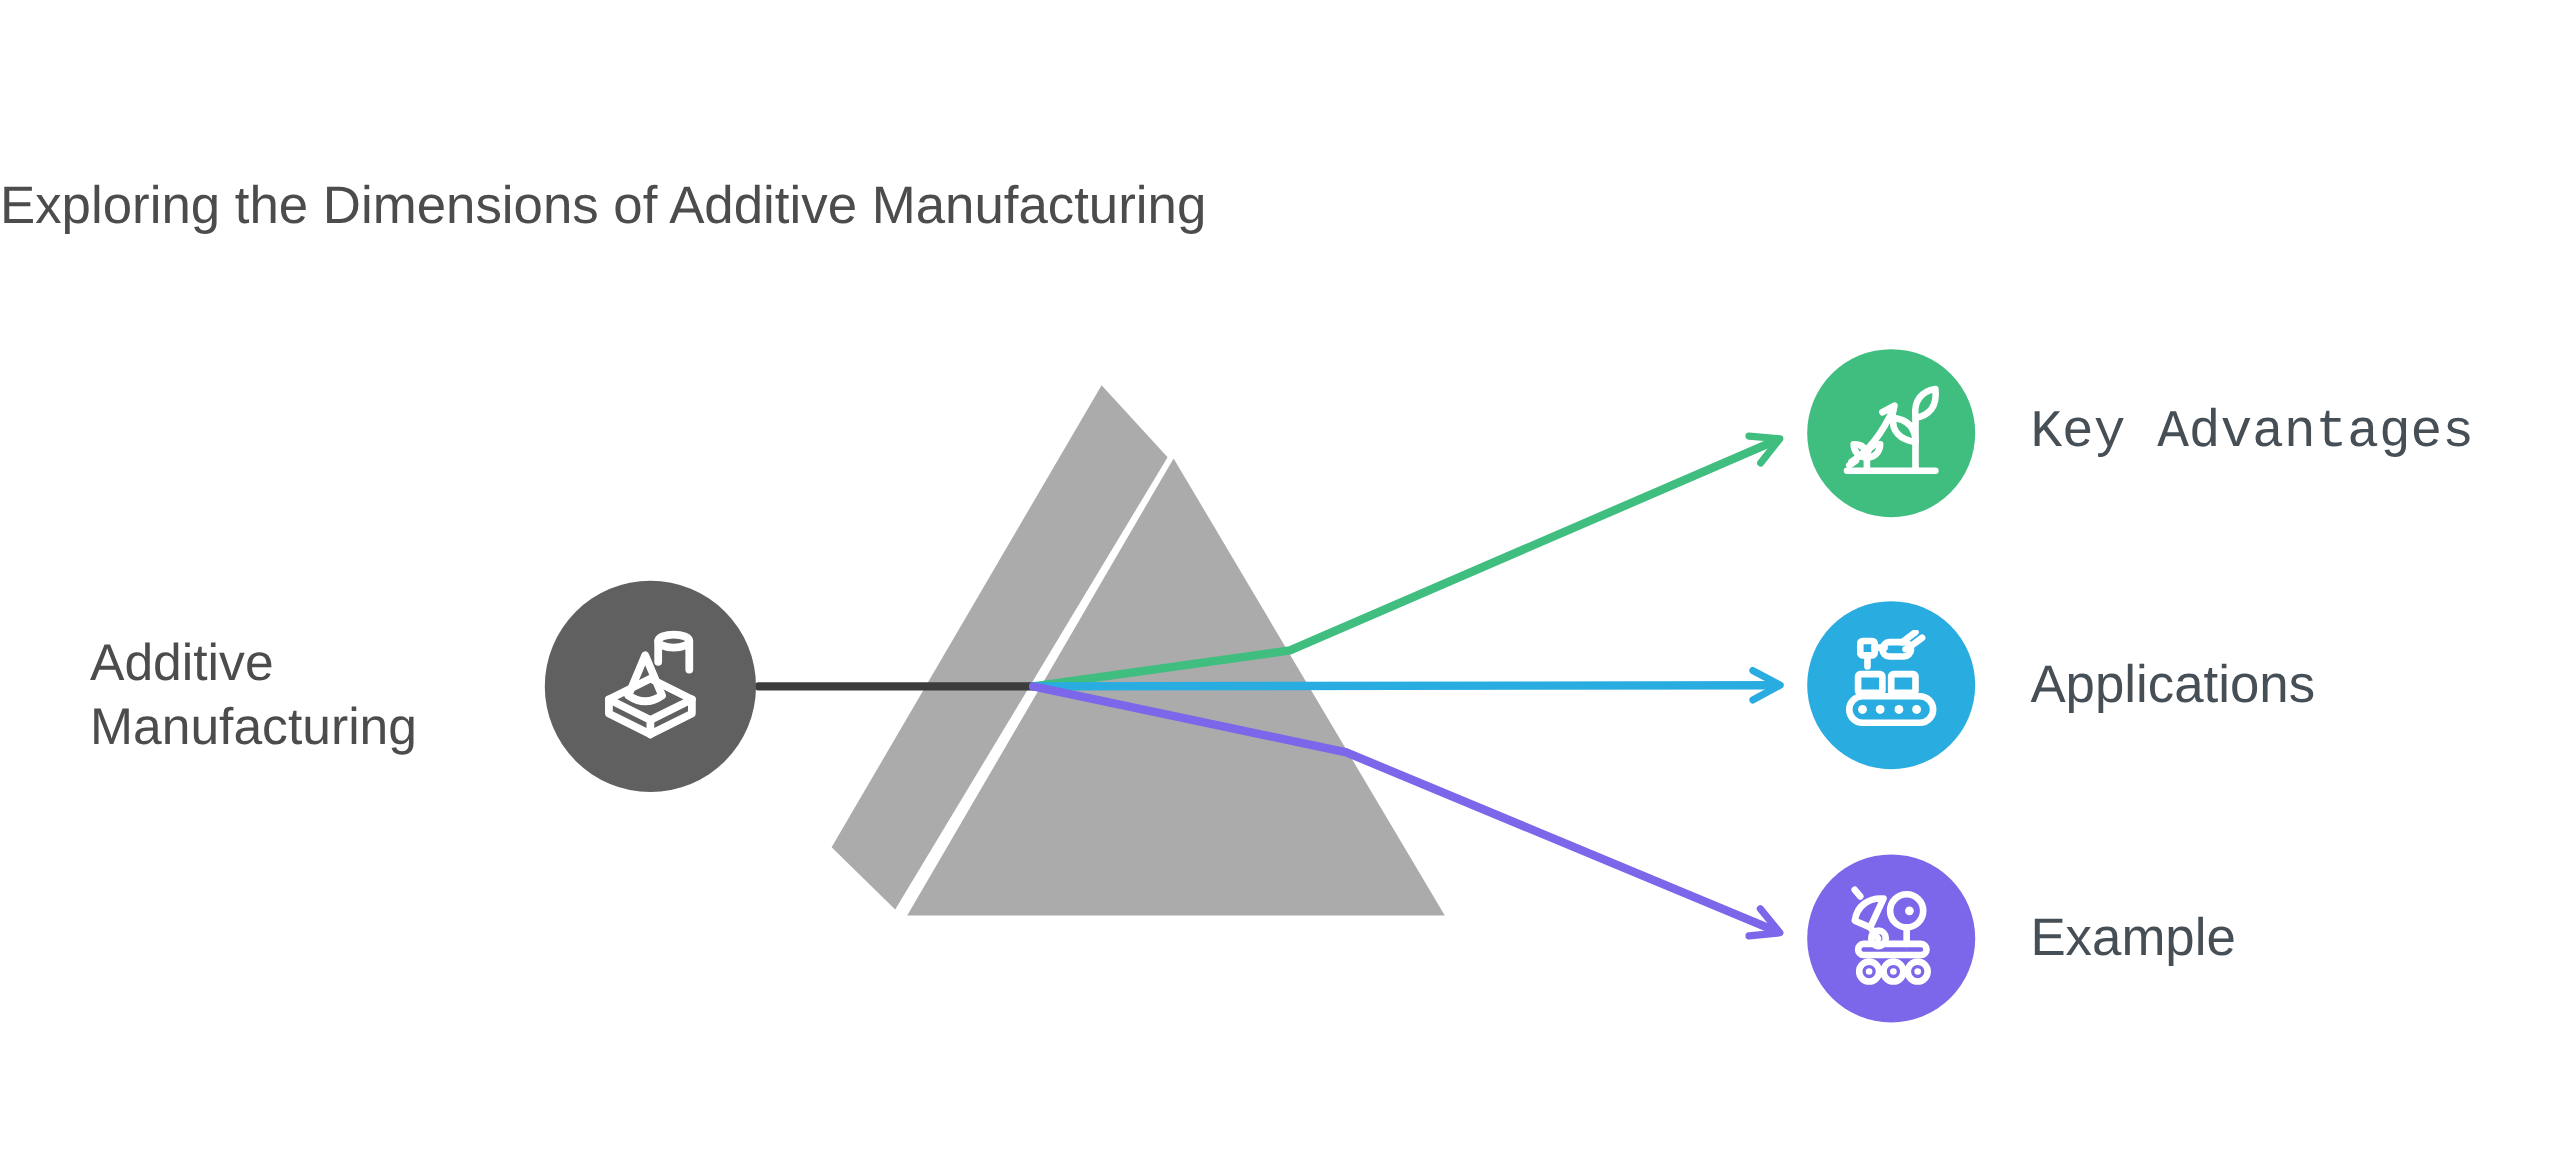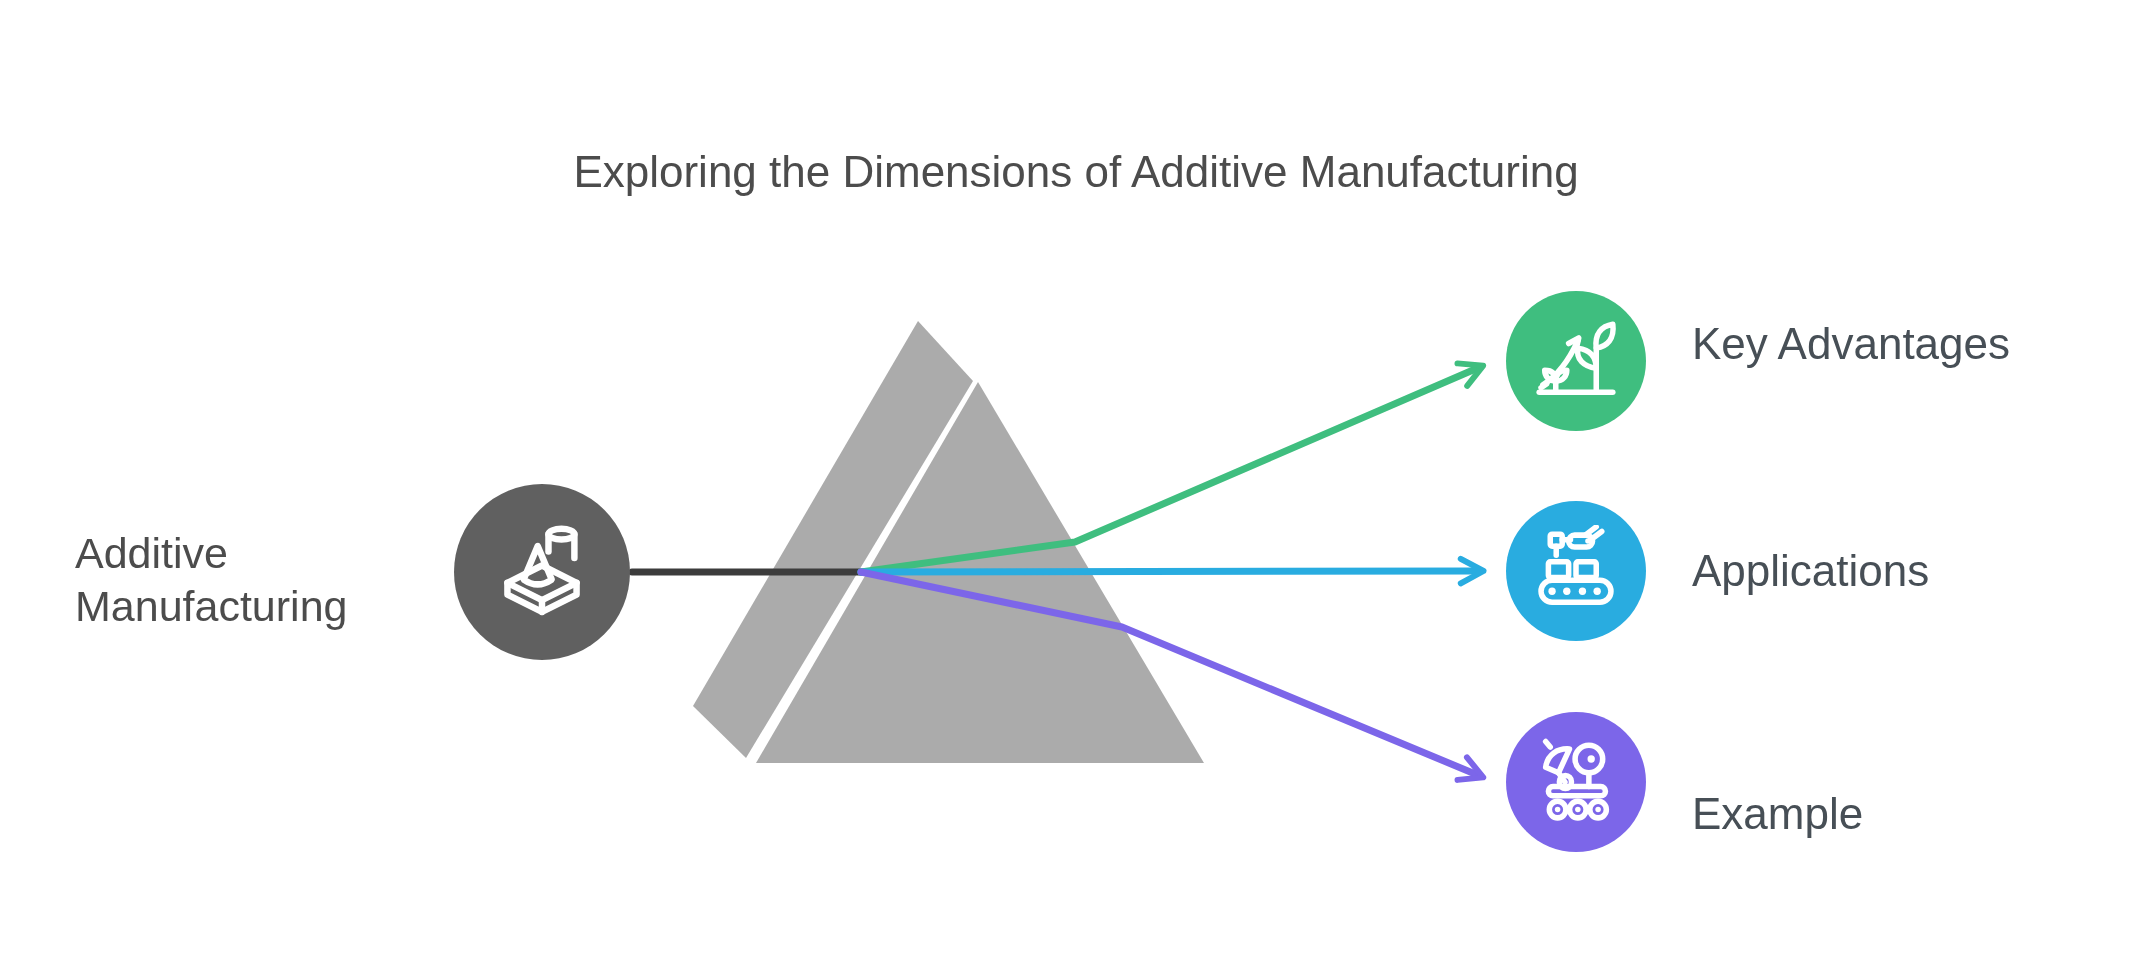--- a/index.html
+++ b/index.html
@@ -1,38 +1,38 @@
 <!DOCTYPE html>
 <html><head>
 <meta charset="utf-8">
 <style>
   html,body{margin:0;padding:0;background:#ffffff;}
   body{width:2135px;height:980px;position:relative;overflow:hidden;
        font-family:"Liberation Sans","DejaVu Sans",sans-serif;}
 
-  .title{position:absolute;left:0;top:118px;width:2070px;text-align:center;
-         font-size:44px;font-weight:400;color:#4C4C4C;letter-spacing:0;margin-left:41px;}
+  .title{position:absolute;left:0;top:118px;width:2070px;
+         font-size:44px;font-weight:400;color:#4C4C4C;letter-spacing:0;}
 
   .scene{position:absolute;left:0;top:0;width:2135px;height:980px;}
 
   .root-label{position:absolute;left:75px;top:527px;width:345px;
               font-size:43px;line-height:53px;color:#4C4C4C;}
 
   .node{position:absolute;border-radius:50%;display:flex;align-items:center;justify-content:center;}
   .node-root{left:454px;top:484px;width:176px;height:176px;background:#606060;}
   .node-branch{width:140px;height:140px;}
   .node-green {left:1506px;top:291px;background:#3FBE7F;}
   .node-blue  {left:1506px;top:501px;background:#29ACE0;}
   .node-purple{left:1506px;top:712px;background:#7C66E9;}
 
   .branch-label{position:absolute;left:1692px;height:140px;line-height:140px;
                 font-size:44px;color:#474F56;white-space:nowrap;}
-  .label-green {top:274px;}
+  .label-green {top:291px;font-family:Liberation Mono, monospace;}
   .label-blue  {top:501px;text-align:right;}
-  .label-purple{top:744px;}
+  .label-purple{top:712px;}
 
   .icon{display:block;}
 </style>
 </head>
 <body>
 
 <main>
 
   <svg class="scene" viewBox="0 0 2135 980" aria-hidden="true">
     <defs>

